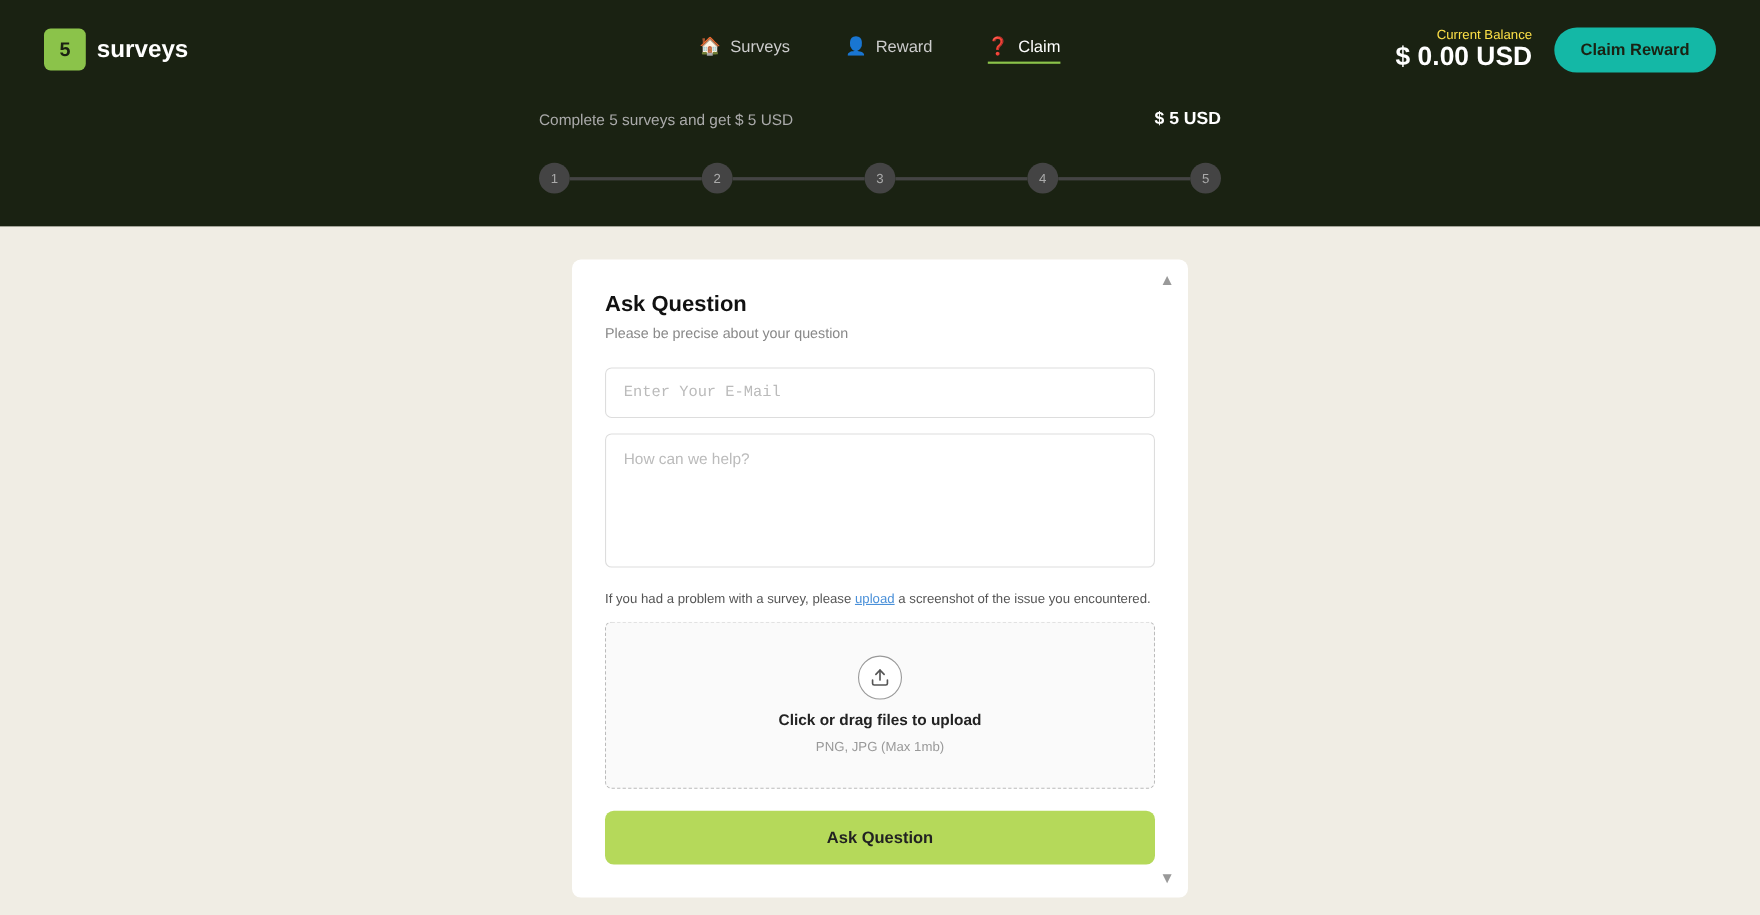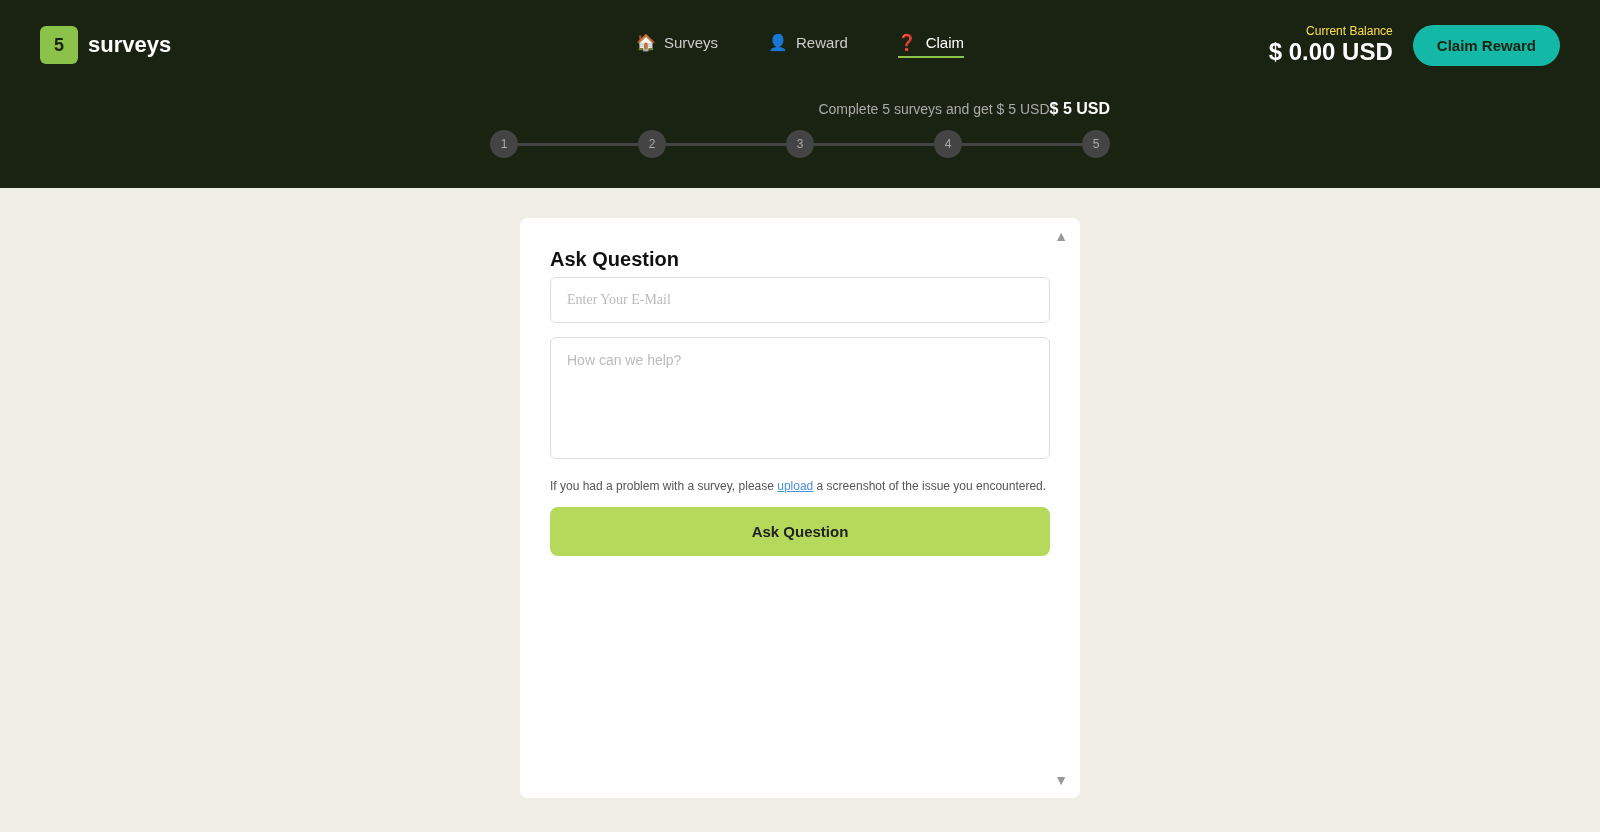--- a/index.html
+++ b/index.html
@@ -100,22 +100,22 @@
       display: flex;
       align-items: center;
       justify-content: center;
       gap: 0;
       flex-direction: column;
     }
     .progress-header {
       display: flex;
       align-items: center;
       width: 620px;
-      justify-content: flex-end;
-      margin-bottom: 12px;
+      justify-content: space-between;
+      margin-bottom: 30px;
     }
     .progress-text {
       color: #aaa;
       font-size: 14px;
     }
     .progress-reward {
       color: #fff;
       font-size: 16px;
       font-weight: 700;
     }
@@ -188,21 +188,21 @@
     }
     .form-input {
       width: 100%;
       border: 1px solid #ddd;
       border-radius: 6px;
       padding: 14px 16px;
       font-size: 14px;
       color: #999;
       outline: none;
       margin-bottom: 14px;
-      font-family: Liberation Serif, serif;
+      font-family: Liberation Mono, monospace;
     }
     .form-input::placeholder {
       color: #bbb;
     }
     .form-textarea {
       width: 100%;
       border: 1px solid #ddd;
       border-radius: 6px;
       padding: 14px 16px;
       font-size: 14px;
@@ -321,27 +321,39 @@
     <div class="step-line"></div>
     <div class="step-circle">5</div>
   </div>
 </div>
 
 <div class="main-content">
   <div class="card">
     <div class="scroll-indicator-top">▲</div>
 
     <h2 class="card-title">Ask Question</h2>
+    <p class="card-subtitle">Please be precise about your question</p>
 
     <input class="form-input" type="email" placeholder="Enter Your E-Mail" style="">
 
     <textarea class="form-textarea" placeholder="How can we help?" style=""></textarea>
 
     <p class="upload-hint">
       If you had a problem with a survey, please <span class="highlight">upload</span> a screenshot of the issue you encountered.
     </p>
 
+    <div class="upload-area">
+      <div class="upload-icon-circle">
+        <svg width="18" height="18" viewBox="0 0 24 24" fill="none" stroke="currentColor" stroke-width="2" stroke-linecap="round" stroke-linejoin="round">
+          <path d="M21 15v4a2 2 0 0 1-2 2H5a2 2 0 0 1-2-2v-4"></path>
+          <polyline points="17 8 12 3 7 8"></polyline>
+          <line x1="12" y1="3" x2="12" y2="15"></line>
+        </svg>
+      </div>
+      <span class="upload-main-text">Click or drag files to upload</span>
+      <span class="upload-sub-text">PNG, JPG (Max 1mb)</span>
+    </div>
 
     <button class="ask-btn">Ask Question</button>
 
     <div class="scroll-indicator-bottom">▼</div>
   </div>
 </div>
 
 </body></html>

